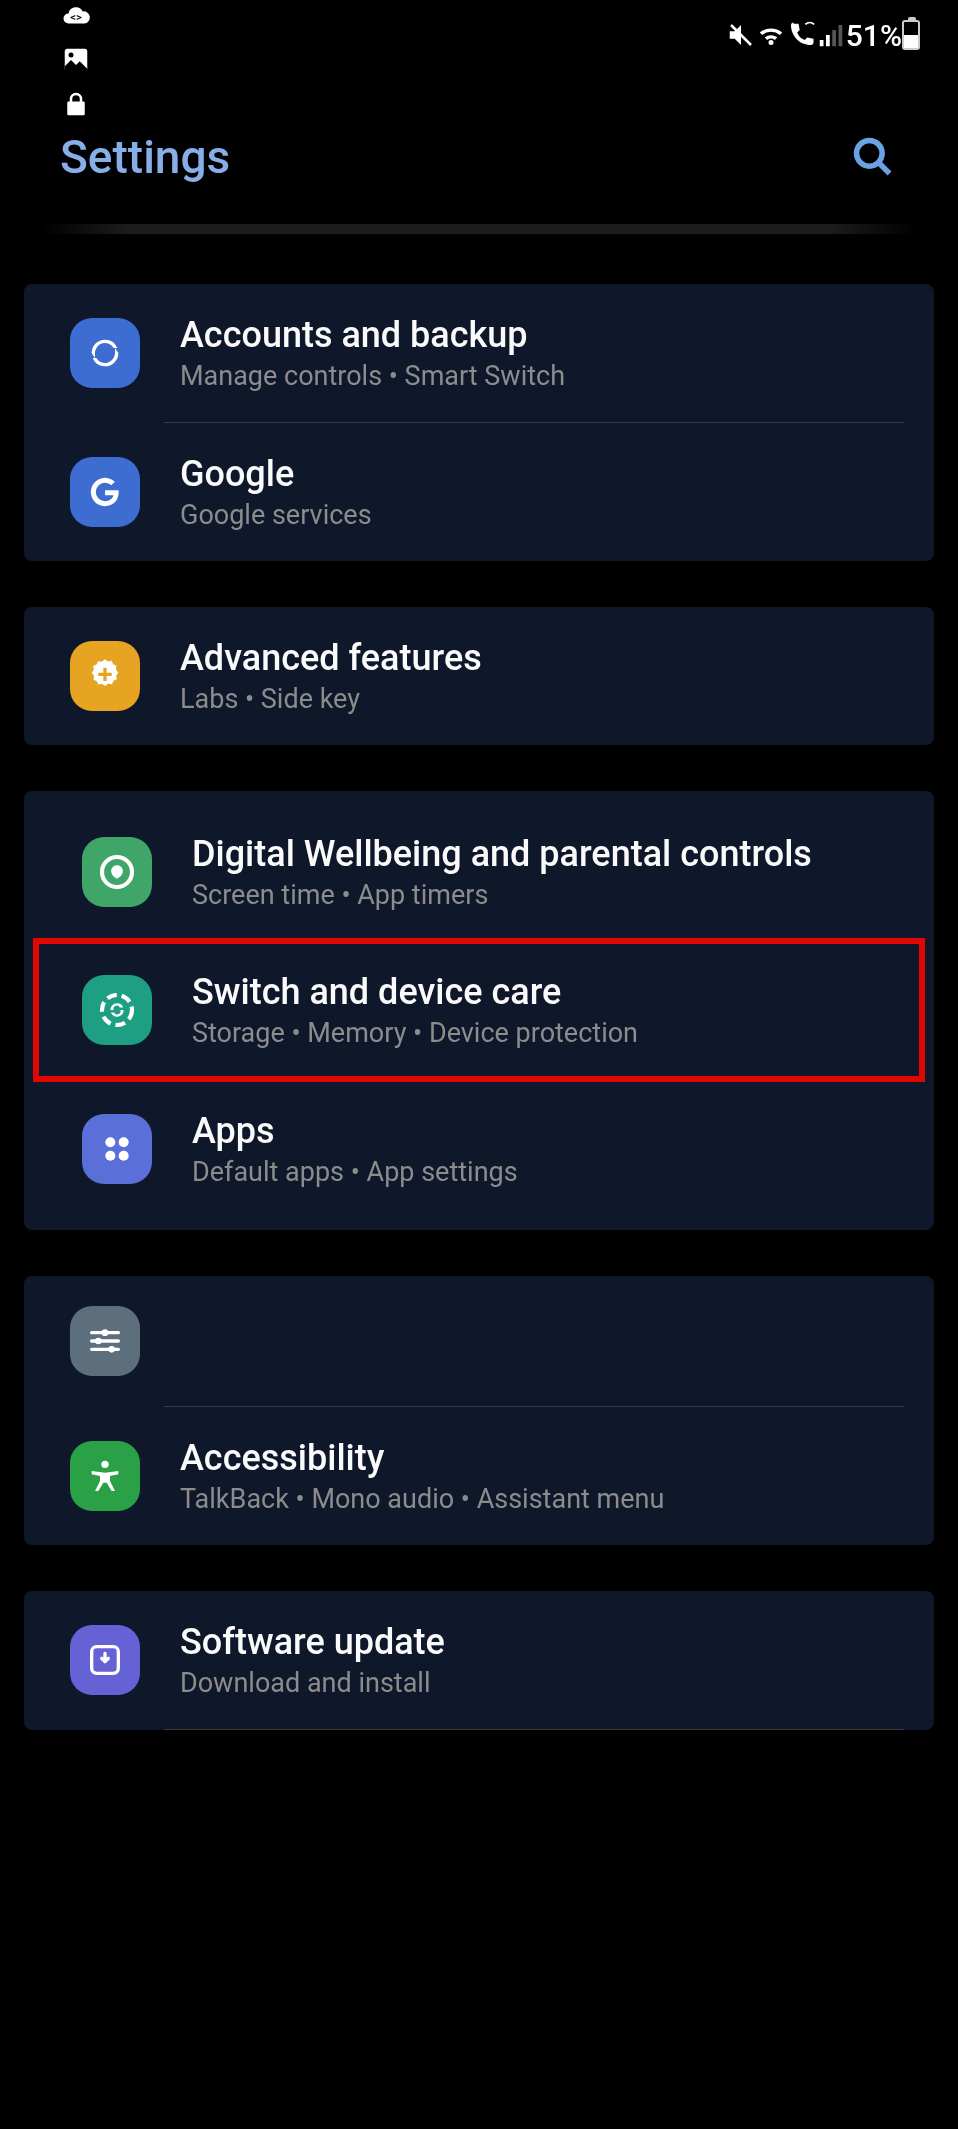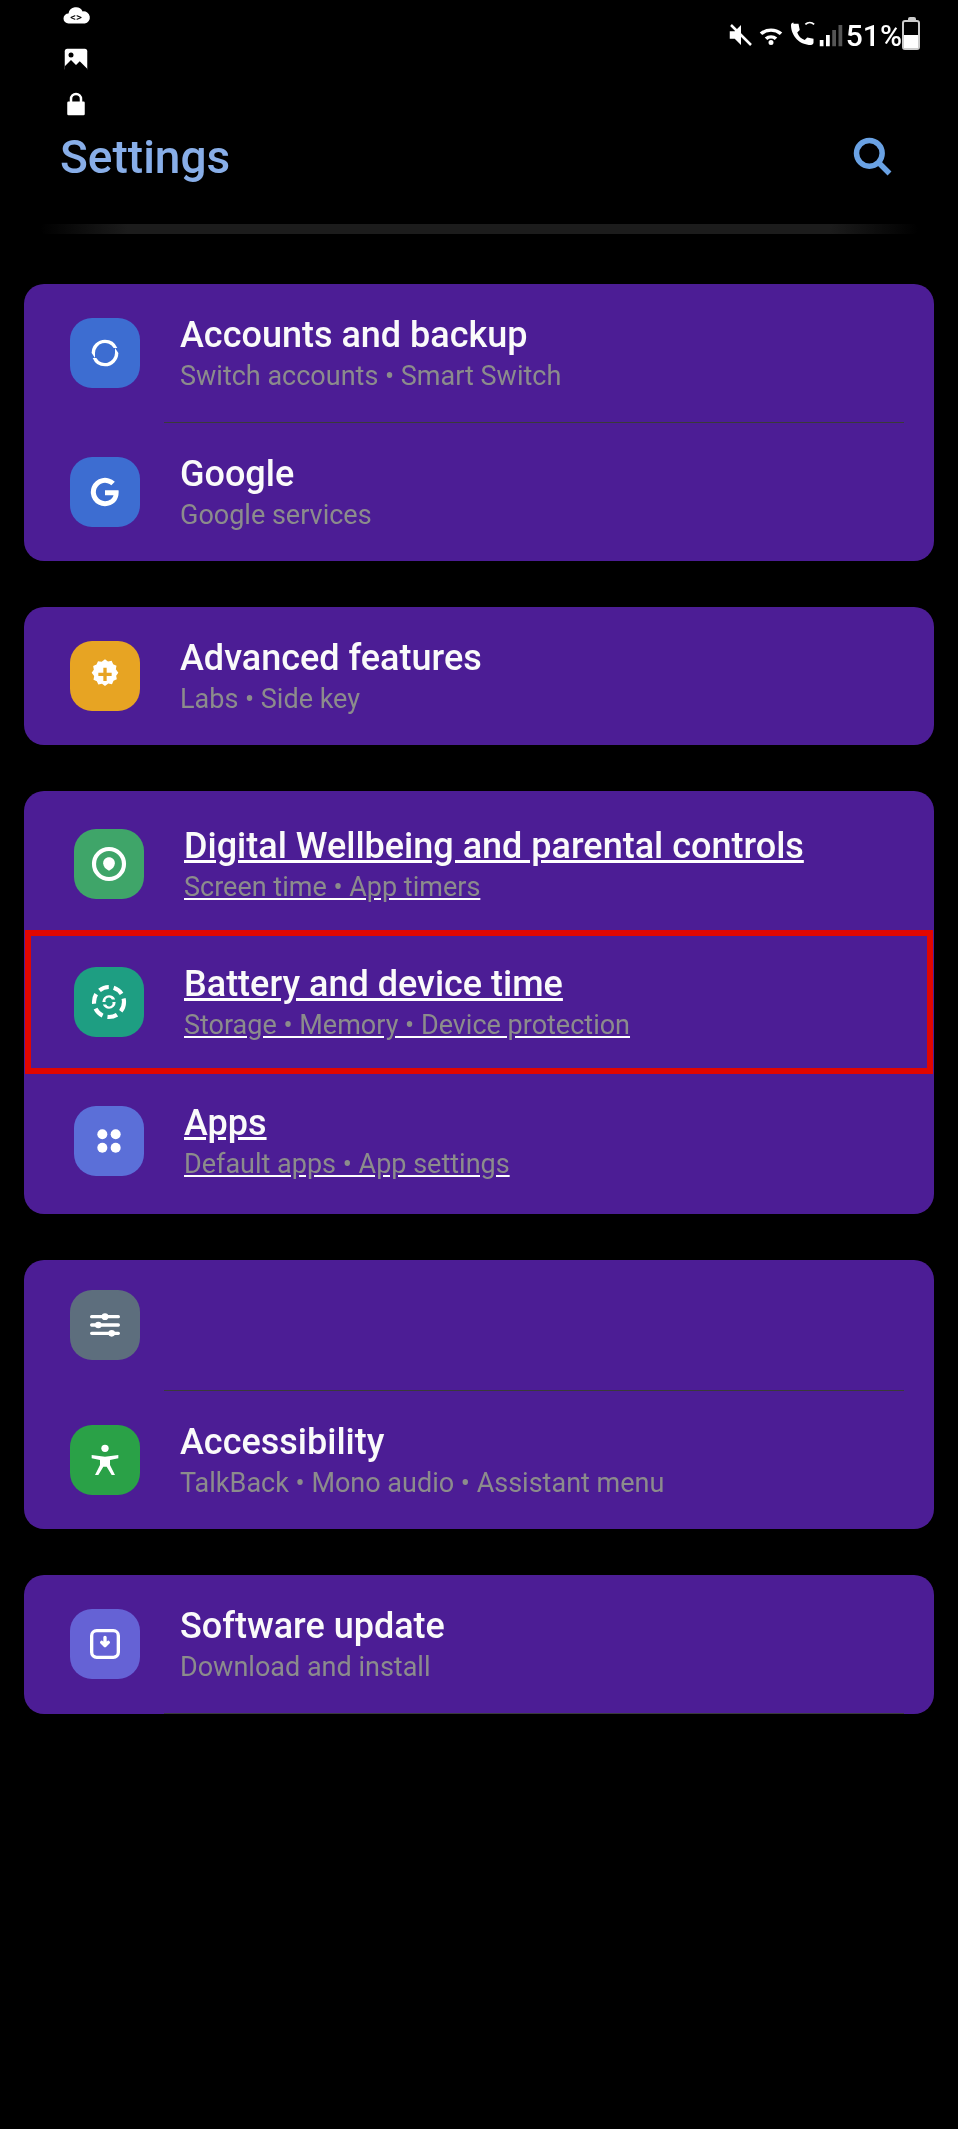--- a/index.html
+++ b/index.html
@@ -34,22 +34,22 @@
     gap: 20px;
   }
   .hdr-title { font-size: 46px; font-weight: 500; color: #88aee8; }
   .search-btn { width: 50px; height: 50px; display:flex; align-items:center; justify-content:center; }
   .search-btn svg { width: 44px; height: 44px; stroke:#6aa2e4; stroke-width:3; fill:none; }
 
   .thumb { height: 10px; background: linear-gradient(to right, transparent, #1c1c1c 10%, #1c1c1c 90%, transparent); margin: 0 40px 50px; border-radius: 6px;}
 
   
   .group {
-    background: #4c1d95;
-    border-radius: 20px;
+    background: #0f172a;
+    border-radius: 8px;
     margin: 0 24px 46px;
     overflow: hidden;
   }
   .item {
     display: flex;
     align-items: center;
     padding: 30px 30px 30px 30px;
     min-height: 128px;
   }
   .item + .item { position: relative; }
@@ -155,21 +155,21 @@
 <div class="group">
   <div class="item">
     <div class="ic bg-blue">
       <svg viewBox="0 0 24 24">
           <path d="M12 4a8 8 0 017.4 5h-2.2A6 6 0 006 12H4a8 8 0 018-8zm0 16a8 8 0 01-7.4-5h2.2A6 6 0 0018 12h2a8 8 0 01-8 8z"></path>
           <path d="M4 12l2-3v6zM20 12l-2 3v-6z"></path>
         </svg>
     </div>
     <div class="txt">
       <div class="title">Accounts and backup</div>
-      <div class="sub">Switch accounts  •  Smart Switch</div>
+      <div class="sub">Manage controls  •  Smart Switch</div>
     </div>
   </div>
   <div class="divider"></div>
   <div class="item">
     <div class="ic bg-google">
       <svg viewBox="0 0 24 24">
           <path d="M12 11v3h5.1c-.5 2-2.3 3.5-5.1 3.5A5.5 5.5 0 1115.8 8l2.1-2.1A8.5 8.5 0 1012 20.5c4.9 0 8.2-3.4 8.2-8.3 0-.4 0-.8-.1-1.2H12z"></path>
         </svg>
     </div>
     <div class="txt">
@@ -187,42 +187,42 @@
           <path fill="#e7a423" d="M11 7h2v3h3v2h-3v3h-2v-3H8v-2h3z"></path>
         </svg>
     </div>
     <div class="txt">
       <div class="title">Advanced features</div>
       <div class="sub">Labs  •  Side key</div>
     </div>
   </div>
 </div>
 
-<div class="group" style="padding:4px;text-decoration:underline;">
+<div class="group" style="padding:12px;">
   <div class="item">
     <div class="ic bg-green">
       <svg viewBox="0 0 24 24">
           <circle cx="12" cy="12" r="9" fill="none" stroke="#fff" stroke-width="2.5"></circle>
           <path d="M12 8c2 0 3.5 1.5 3.5 3.5S14 15 12 16c-2-1-3.5-2.5-3.5-4.5S10 8 12 8z"></path>
         </svg>
     </div>
     <div class="txt">
       <div class="title">Digital Wellbeing and parental controls</div>
       <div class="sub">Screen time  •  App timers</div>
     </div>
   </div>
   <div class="item hl">
     <div class="ic bg-teal">
       <svg viewBox="0 0 24 24">
           <circle cx="12" cy="12" r="9" fill="none" stroke="#fff" stroke-width="2.5" stroke-dasharray="6 3"></circle>
           <path d="M12 8a4 4 0 013.7 2.5h-2A2 2 0 0010 12H8a4 4 0 014-4zm0 8a4 4 0 01-3.7-2.5h2A2 2 0 0014 12h2a4 4 0 01-4 4z"></path>
         </svg>
     </div>
     <div class="txt">
-      <div class="title">Battery and device time</div>
+      <div class="title">Switch and device care</div>
       <div class="sub">Storage  •  Memory  •  Device protection</div>
     </div>
   </div>
   <div class="divider"></div>
   <div class="item">
     <div class="ic bg-blue2">
       <svg viewBox="0 0 24 24">
           <circle cx="8" cy="8" r="3"></circle>
           <circle cx="16" cy="8" r="3"></circle>
           <circle cx="8" cy="16" r="3"></circle>

